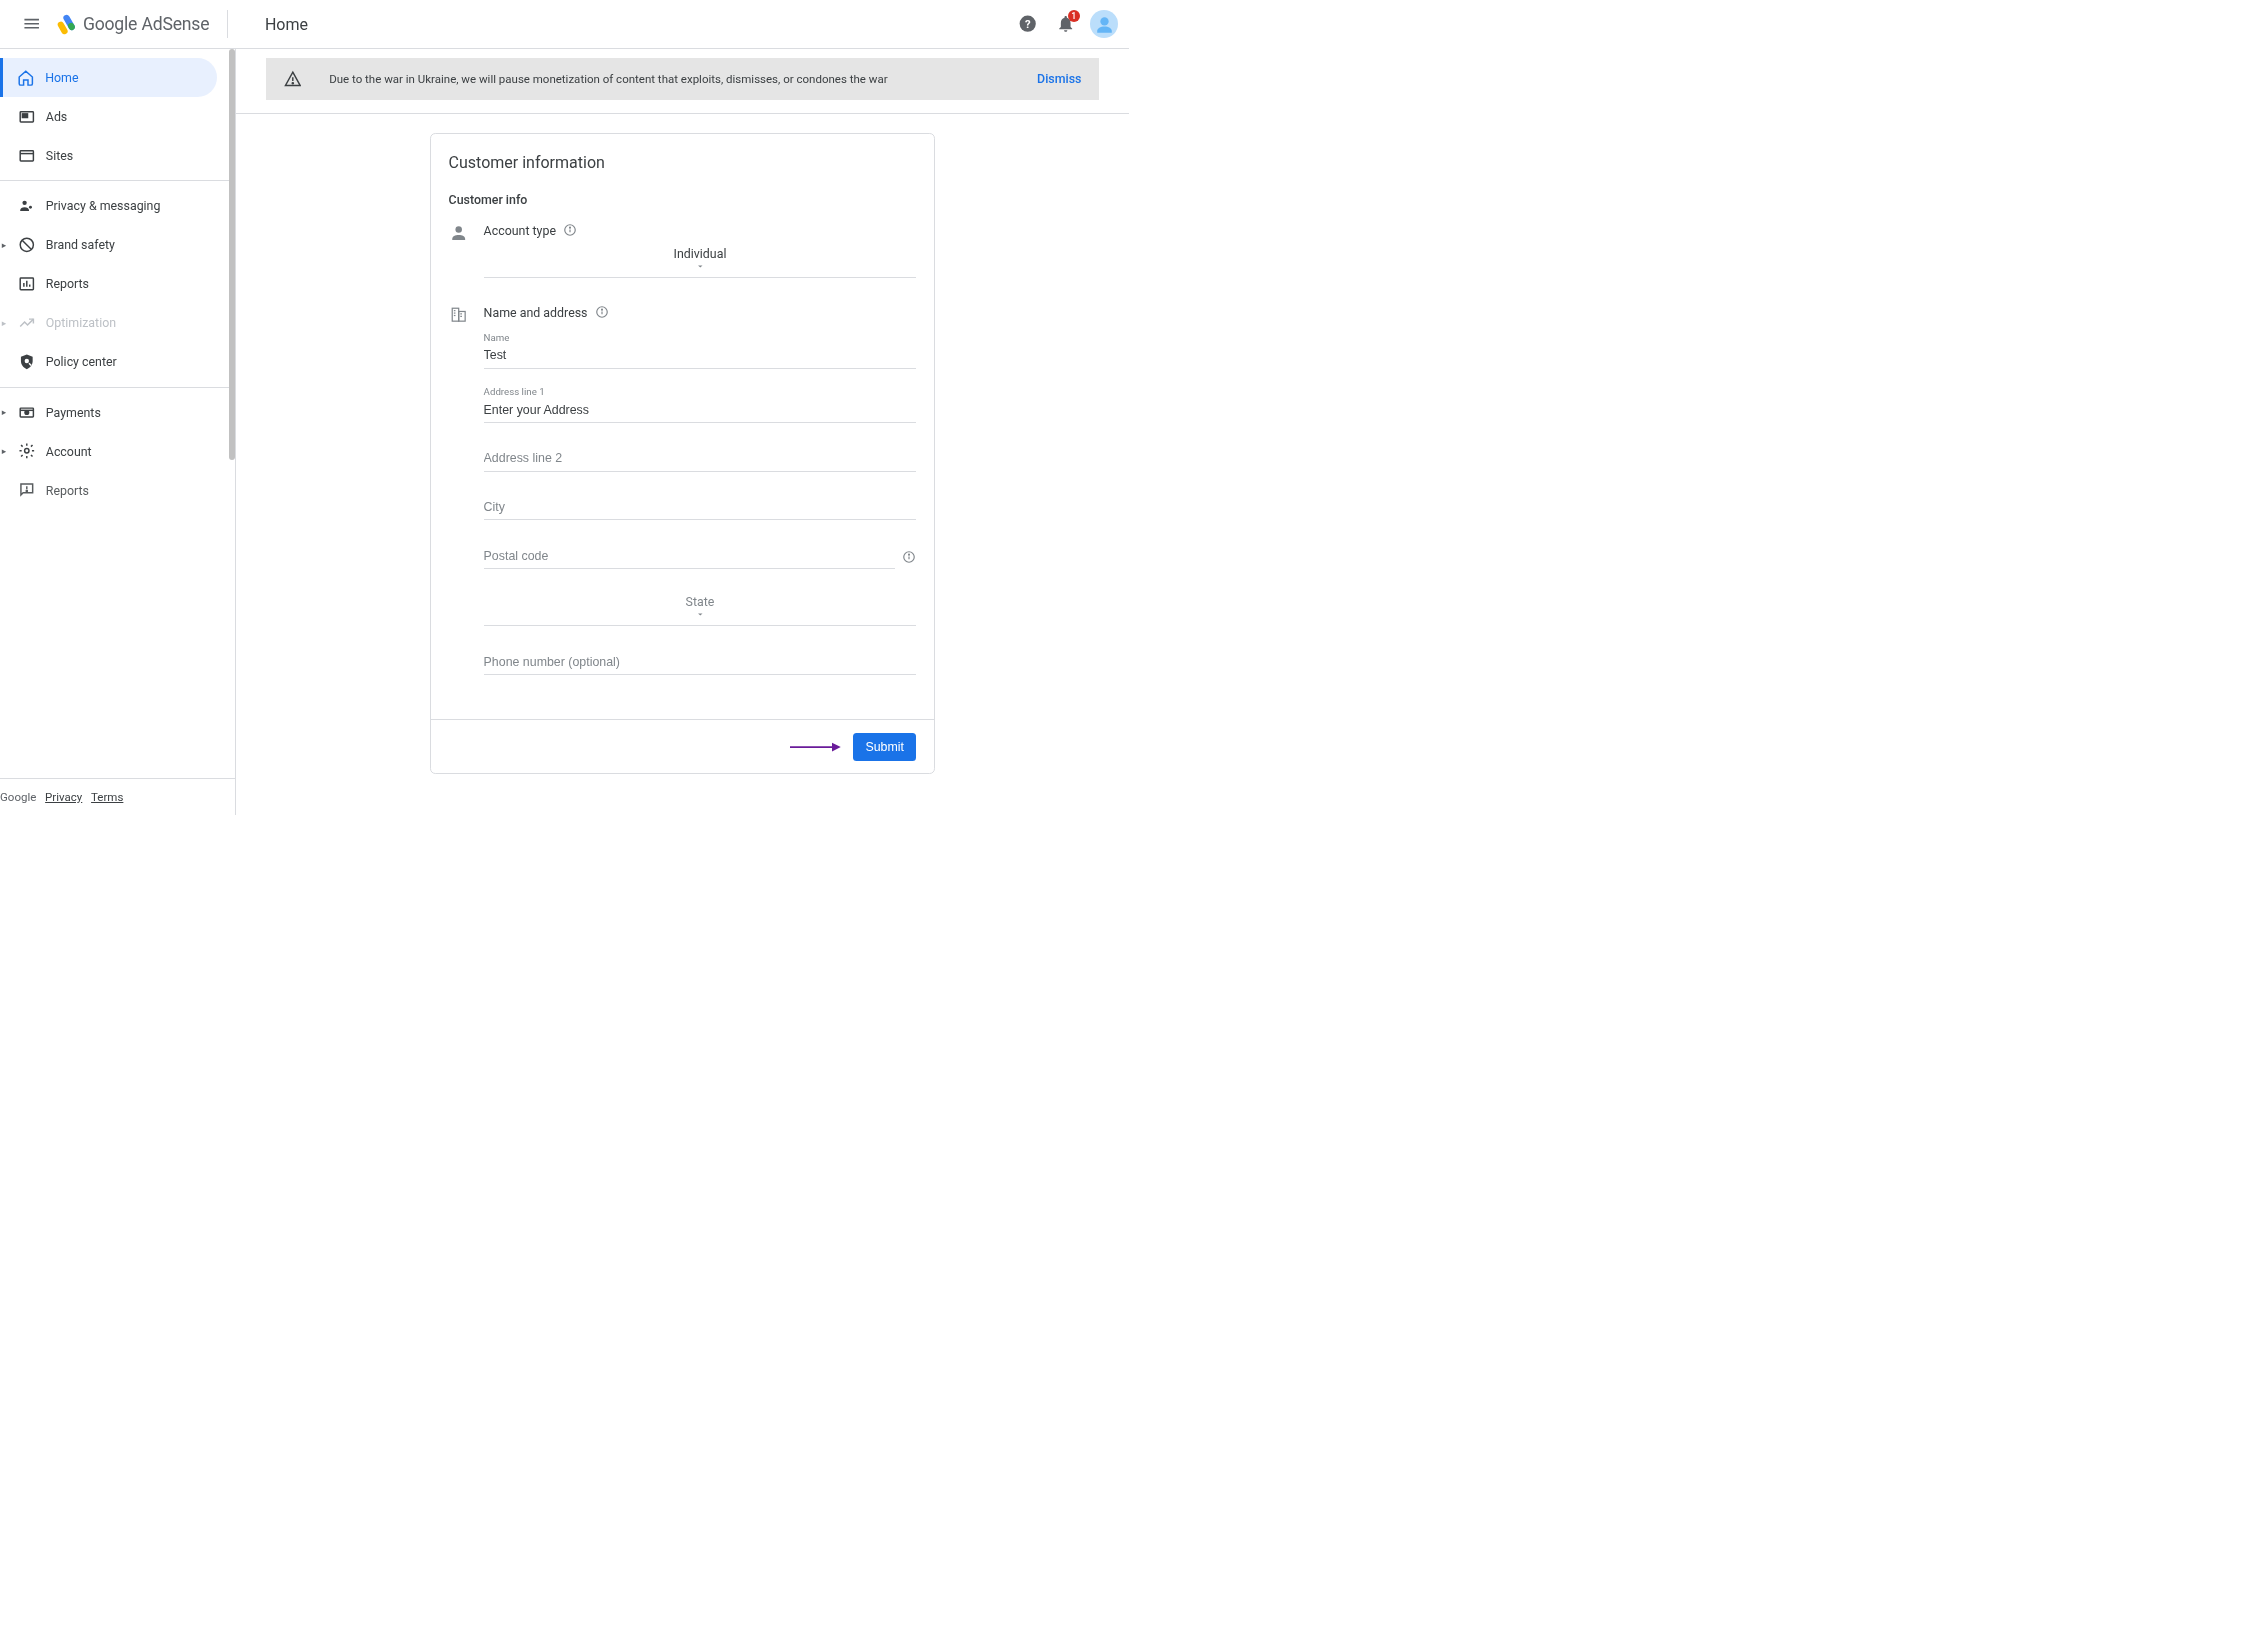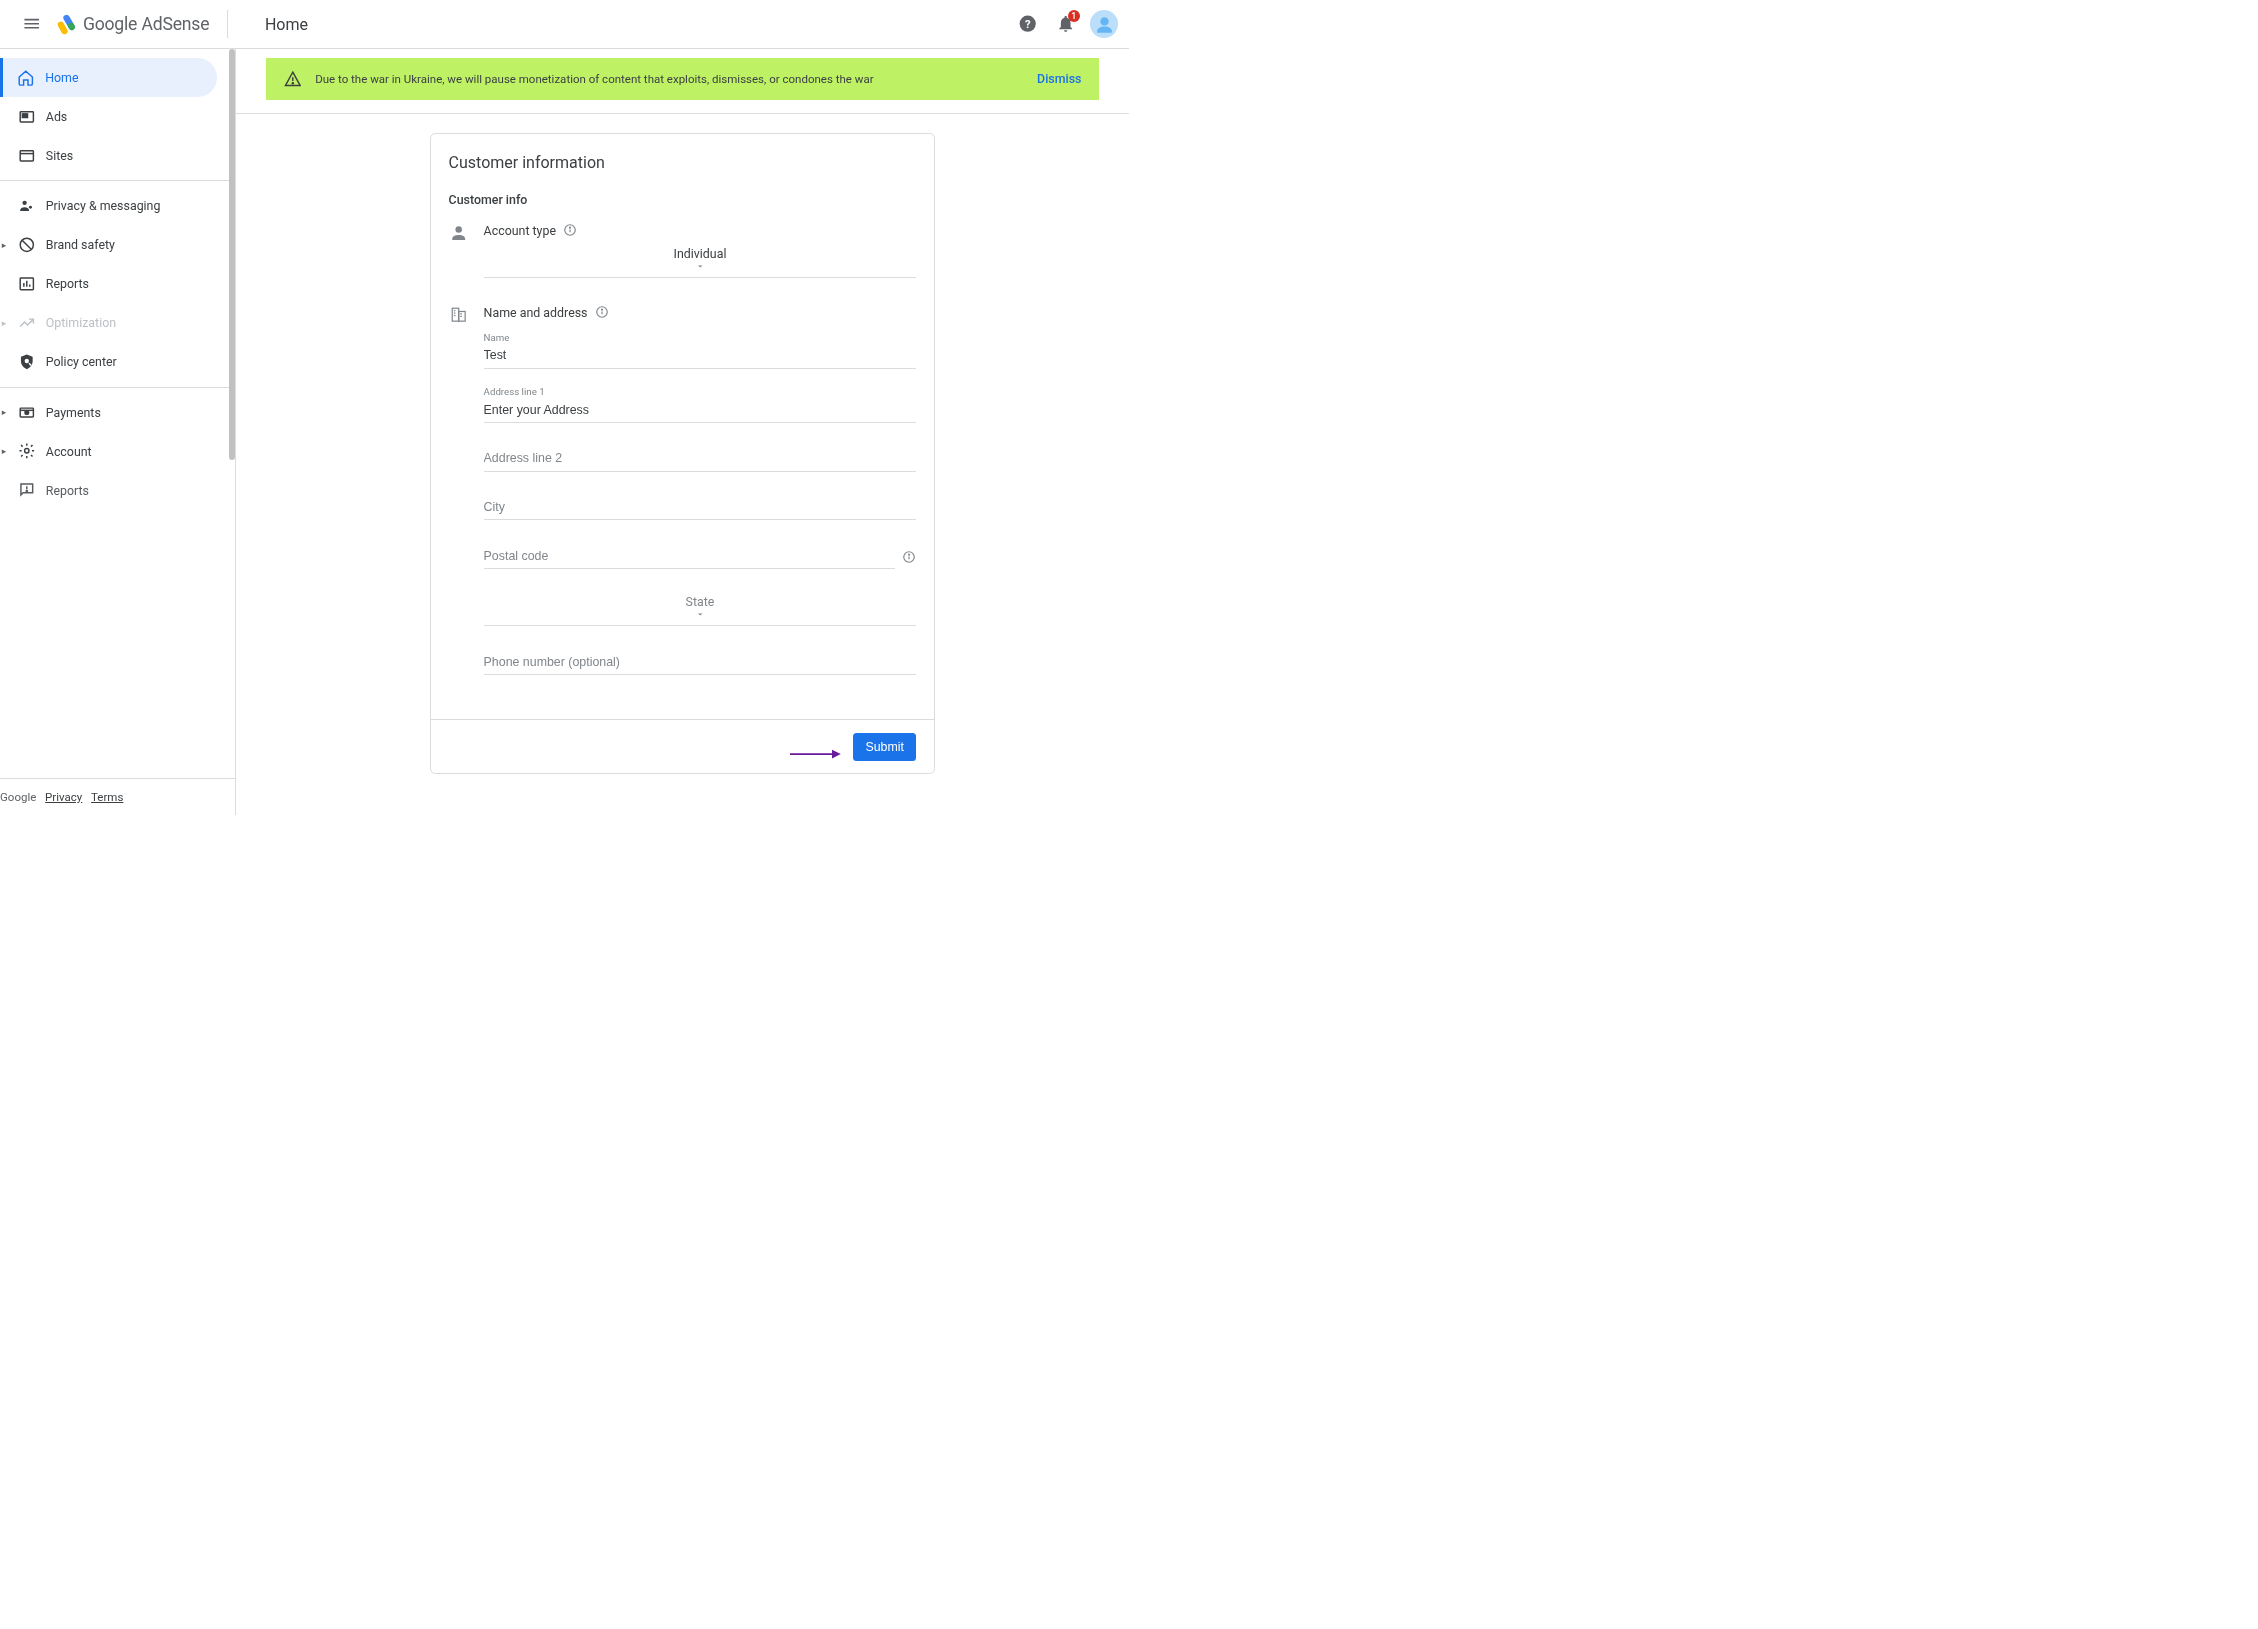--- a/index.html
+++ b/index.html
@@ -28,21 +28,21 @@
   .nav-item .icon-slot { width: 21px; height: 21px; margin-right: 8.8px; display:flex; align-items:center; justify-content:center;}
   .nav-item .expand { position:absolute; left:1.8px; font-size:8.8px; color:#5f6368;}
   .nav-item.faded { color: #bdc1c6; }
   .nav-divider { height: 0.9px; background: #dadce0; margin: 5.3px 0; }
   .sidebar-footer { height: 37px; border-top: 0.9px solid #dadce0; display:flex; align-items:center; gap: 8.8px; font-size: 11.5px;}
   .sidebar-footer .ftext { color:#5f6368; font-size:11.5px;}
   .sidebar-footer .flink { color:#3c4043; text-decoration: underline; cursor:pointer;}
   
   
   .main { flex: 1; display: flex; flex-direction: column; position:relative;}
-  .banner { margin: 8.8px 30px 0 30px; background: #bef264; display: flex; align-items: center; padding: 12.4px 17.6px; font-size: 11.5px; color: #3c4043; }
+  .banner { margin: 8.8px 30px 0 30px; background: #e5e5e5; display: flex; align-items: center; padding: 12.4px 17.6px; font-size: 11.5px; color: #3c4043; gap: 14px; }
   .banner .warn { margin-right: 14px; }
   .banner .dismiss { margin-left: auto; color: #1a73e8; font-size: 12.4px; font-weight: 500; cursor:pointer;}
   .border-under-banner { height:0.9px; background:#dadce0; margin-top:12.4px;}
   
   .card { width: 505px; margin: 19.4px auto 0 auto; border: 0.9px solid #dadce0; border-radius: 5.3px; }
   .card-body { padding: 19.4px 17.6px 1.8px 17.6px;}
   .card-title { font-size: 16px; color: #3c4043; font-weight: 400; margin-bottom: 19.4px; }
   .sub-title { font-size: 12.4px; font-weight: 500; color: #3c4043; margin-bottom: 16px; }
   .section { display: flex; margin-bottom: 17.6px; }
   .section-icon { width: 35px; padding-top: 0; }
@@ -53,21 +53,21 @@
   .select-row .ph { color: #80868b; }
   .input-group { margin-bottom: 17.6px; }
   .input-label { font-size: 9.7px; color: #80868b; margin-bottom: 1.8px; display:block;}
   .input-field { border: none; border-bottom: 0.9px solid #dadce0; width: 100%; font-size: 12.4px; padding: 3.5px 0 5.3px 0; outline: none; color: #3c4043; background:transparent;}
   .input-field::placeholder { color: #80868b; }
   .input-row-info { display:flex; align-items:center;}
   .input-row-info .input-field { flex:1; }
   .info-inline { margin-left:7px; display:flex;}
   .line-only .input-field { border-bottom: 0.9px solid #dadce0; }
   
-  .card-footer { border-top: 0.9px solid #dadce0; padding: 12.4px 17.6px; display:flex; justify-content:flex-end; align-items:flex-end; gap: 12.4px;}
+  .card-footer { border-top: 0.9px solid #dadce0; padding: 12.4px 17.6px; display:flex; justify-content:flex-end; align-items:center; gap: 12.4px;}
   .arrow-annot { color: #6a1b9a; display:flex; align-items:center;}
   .submit-btn { background:#1a73e8; color:#fff; border:none; border-radius:3.5px; padding: 7px 12.4px; font-size:12.4px; font-weight:500; cursor:pointer;}
   
   svg { display: block; }
 </style>
 </head>
 <body>
 
 <div class="header">
   <div class="menu-btn">

